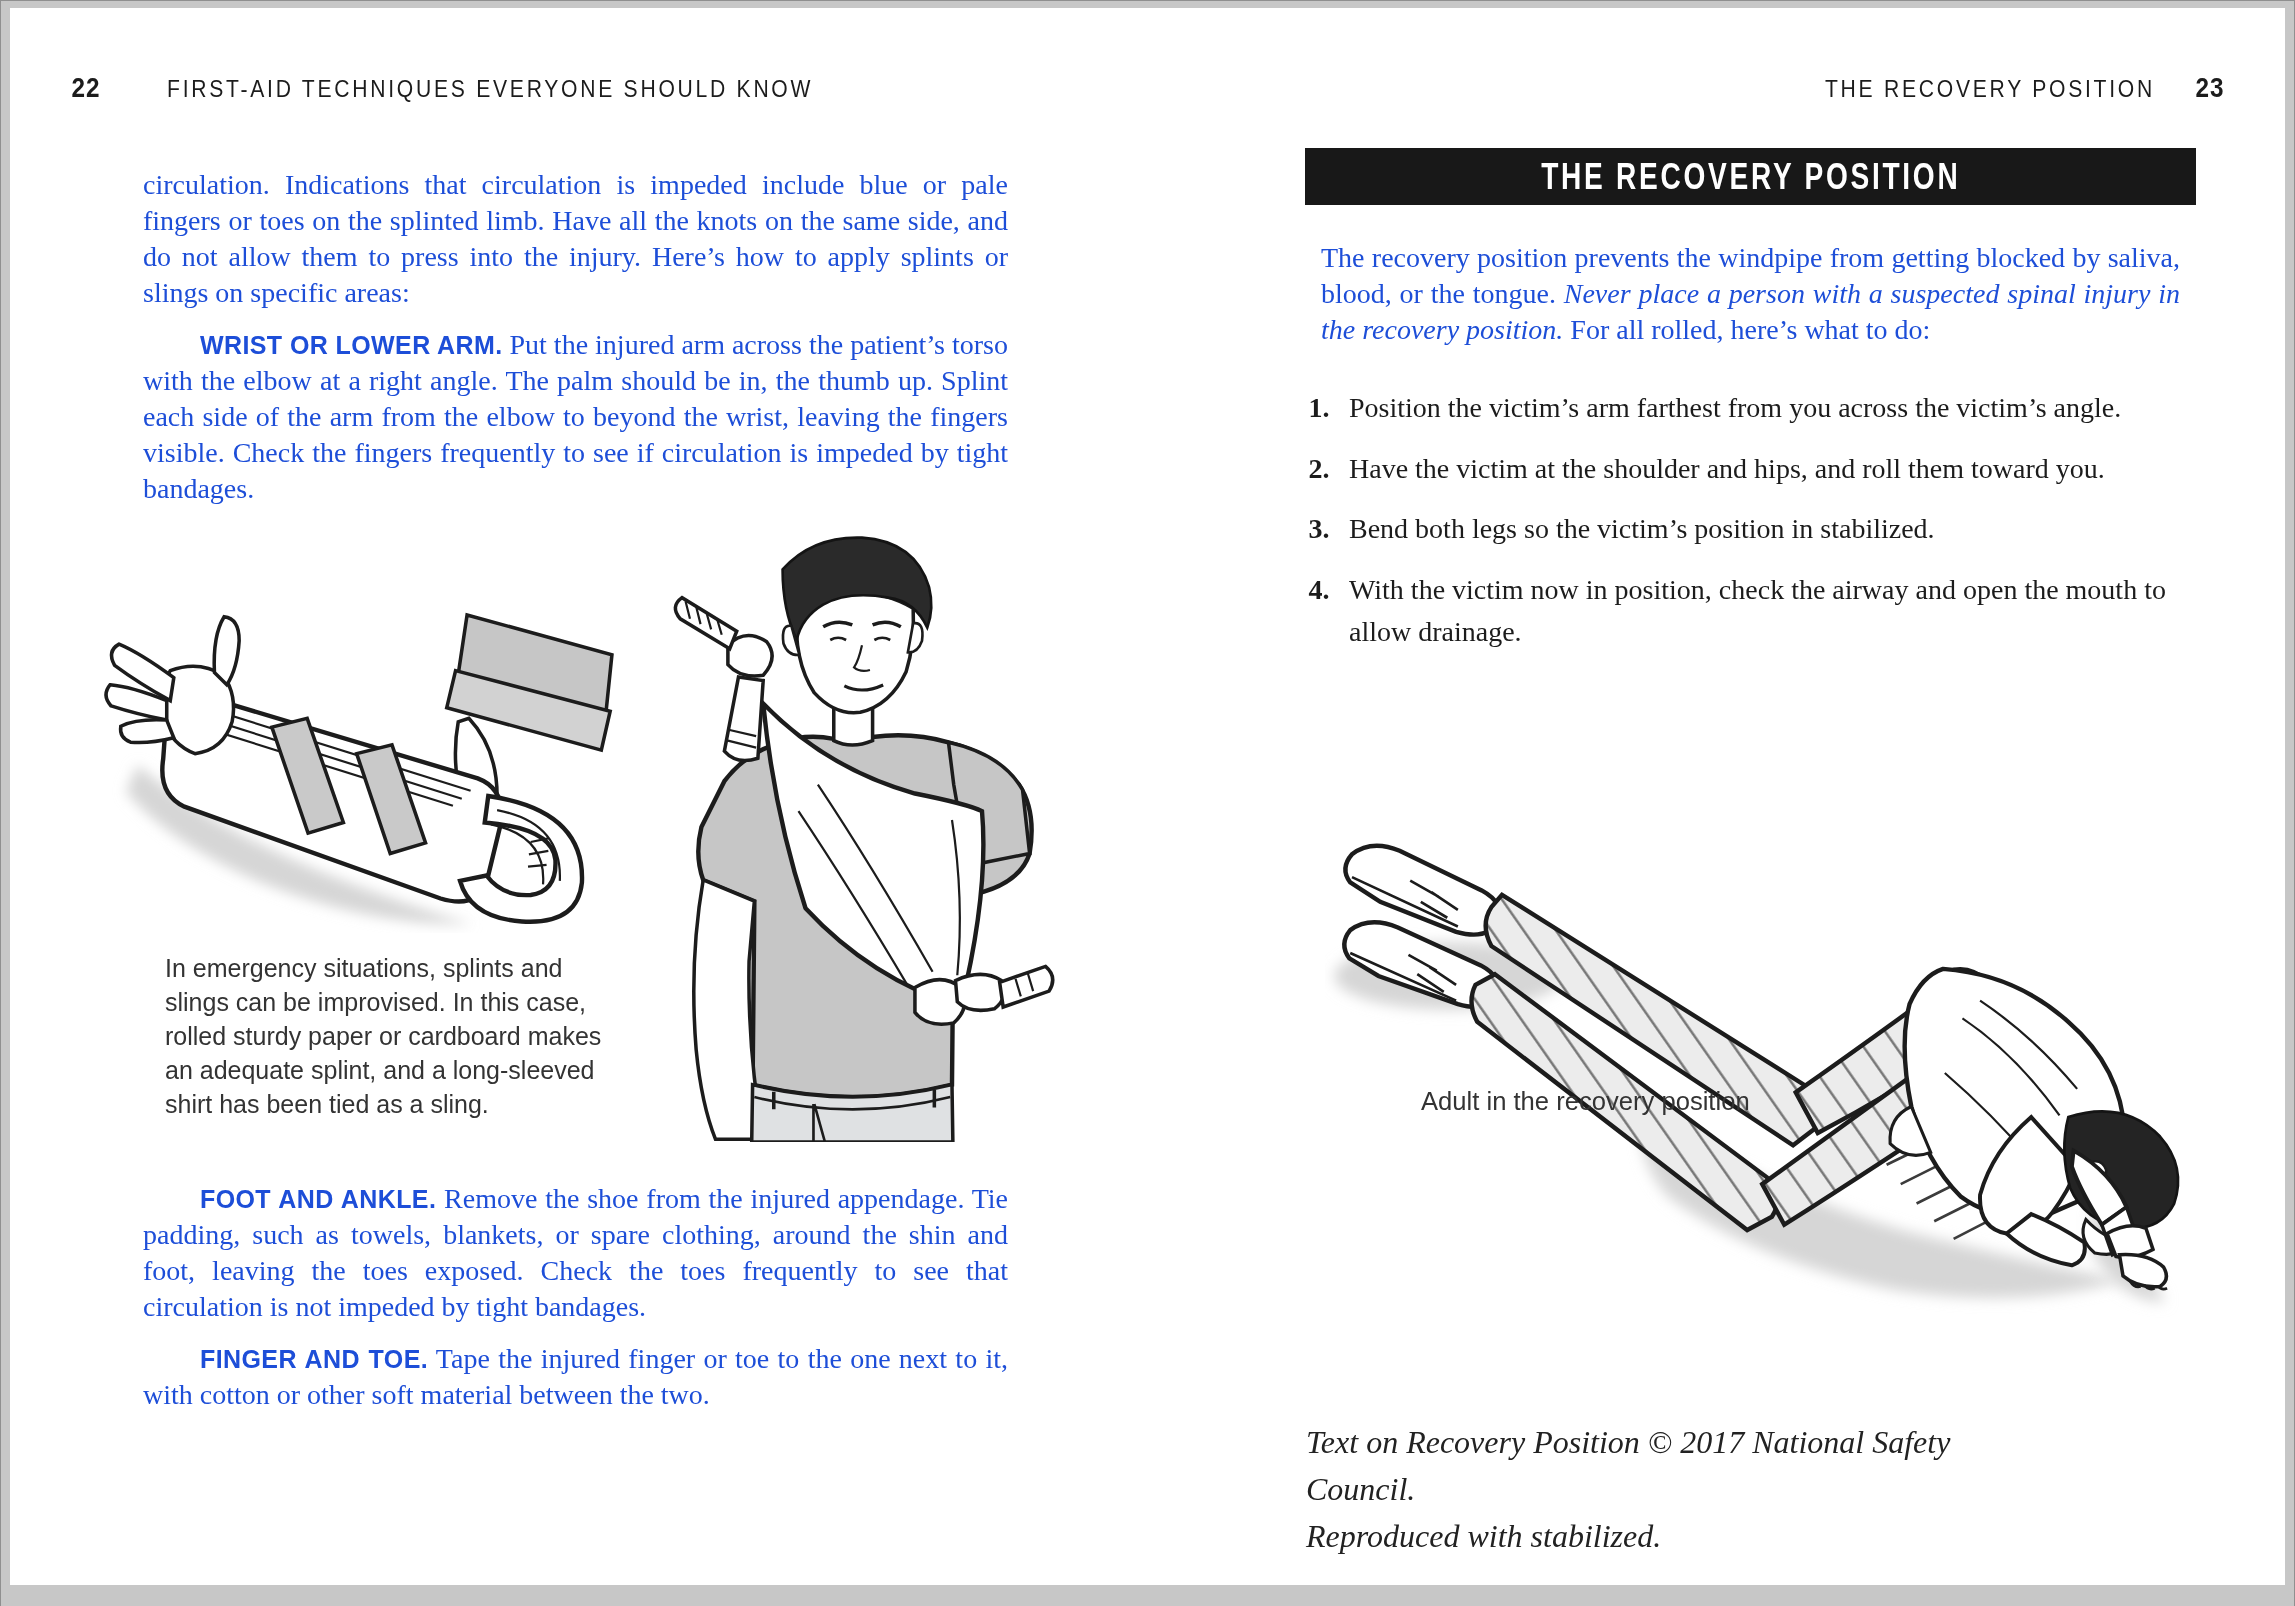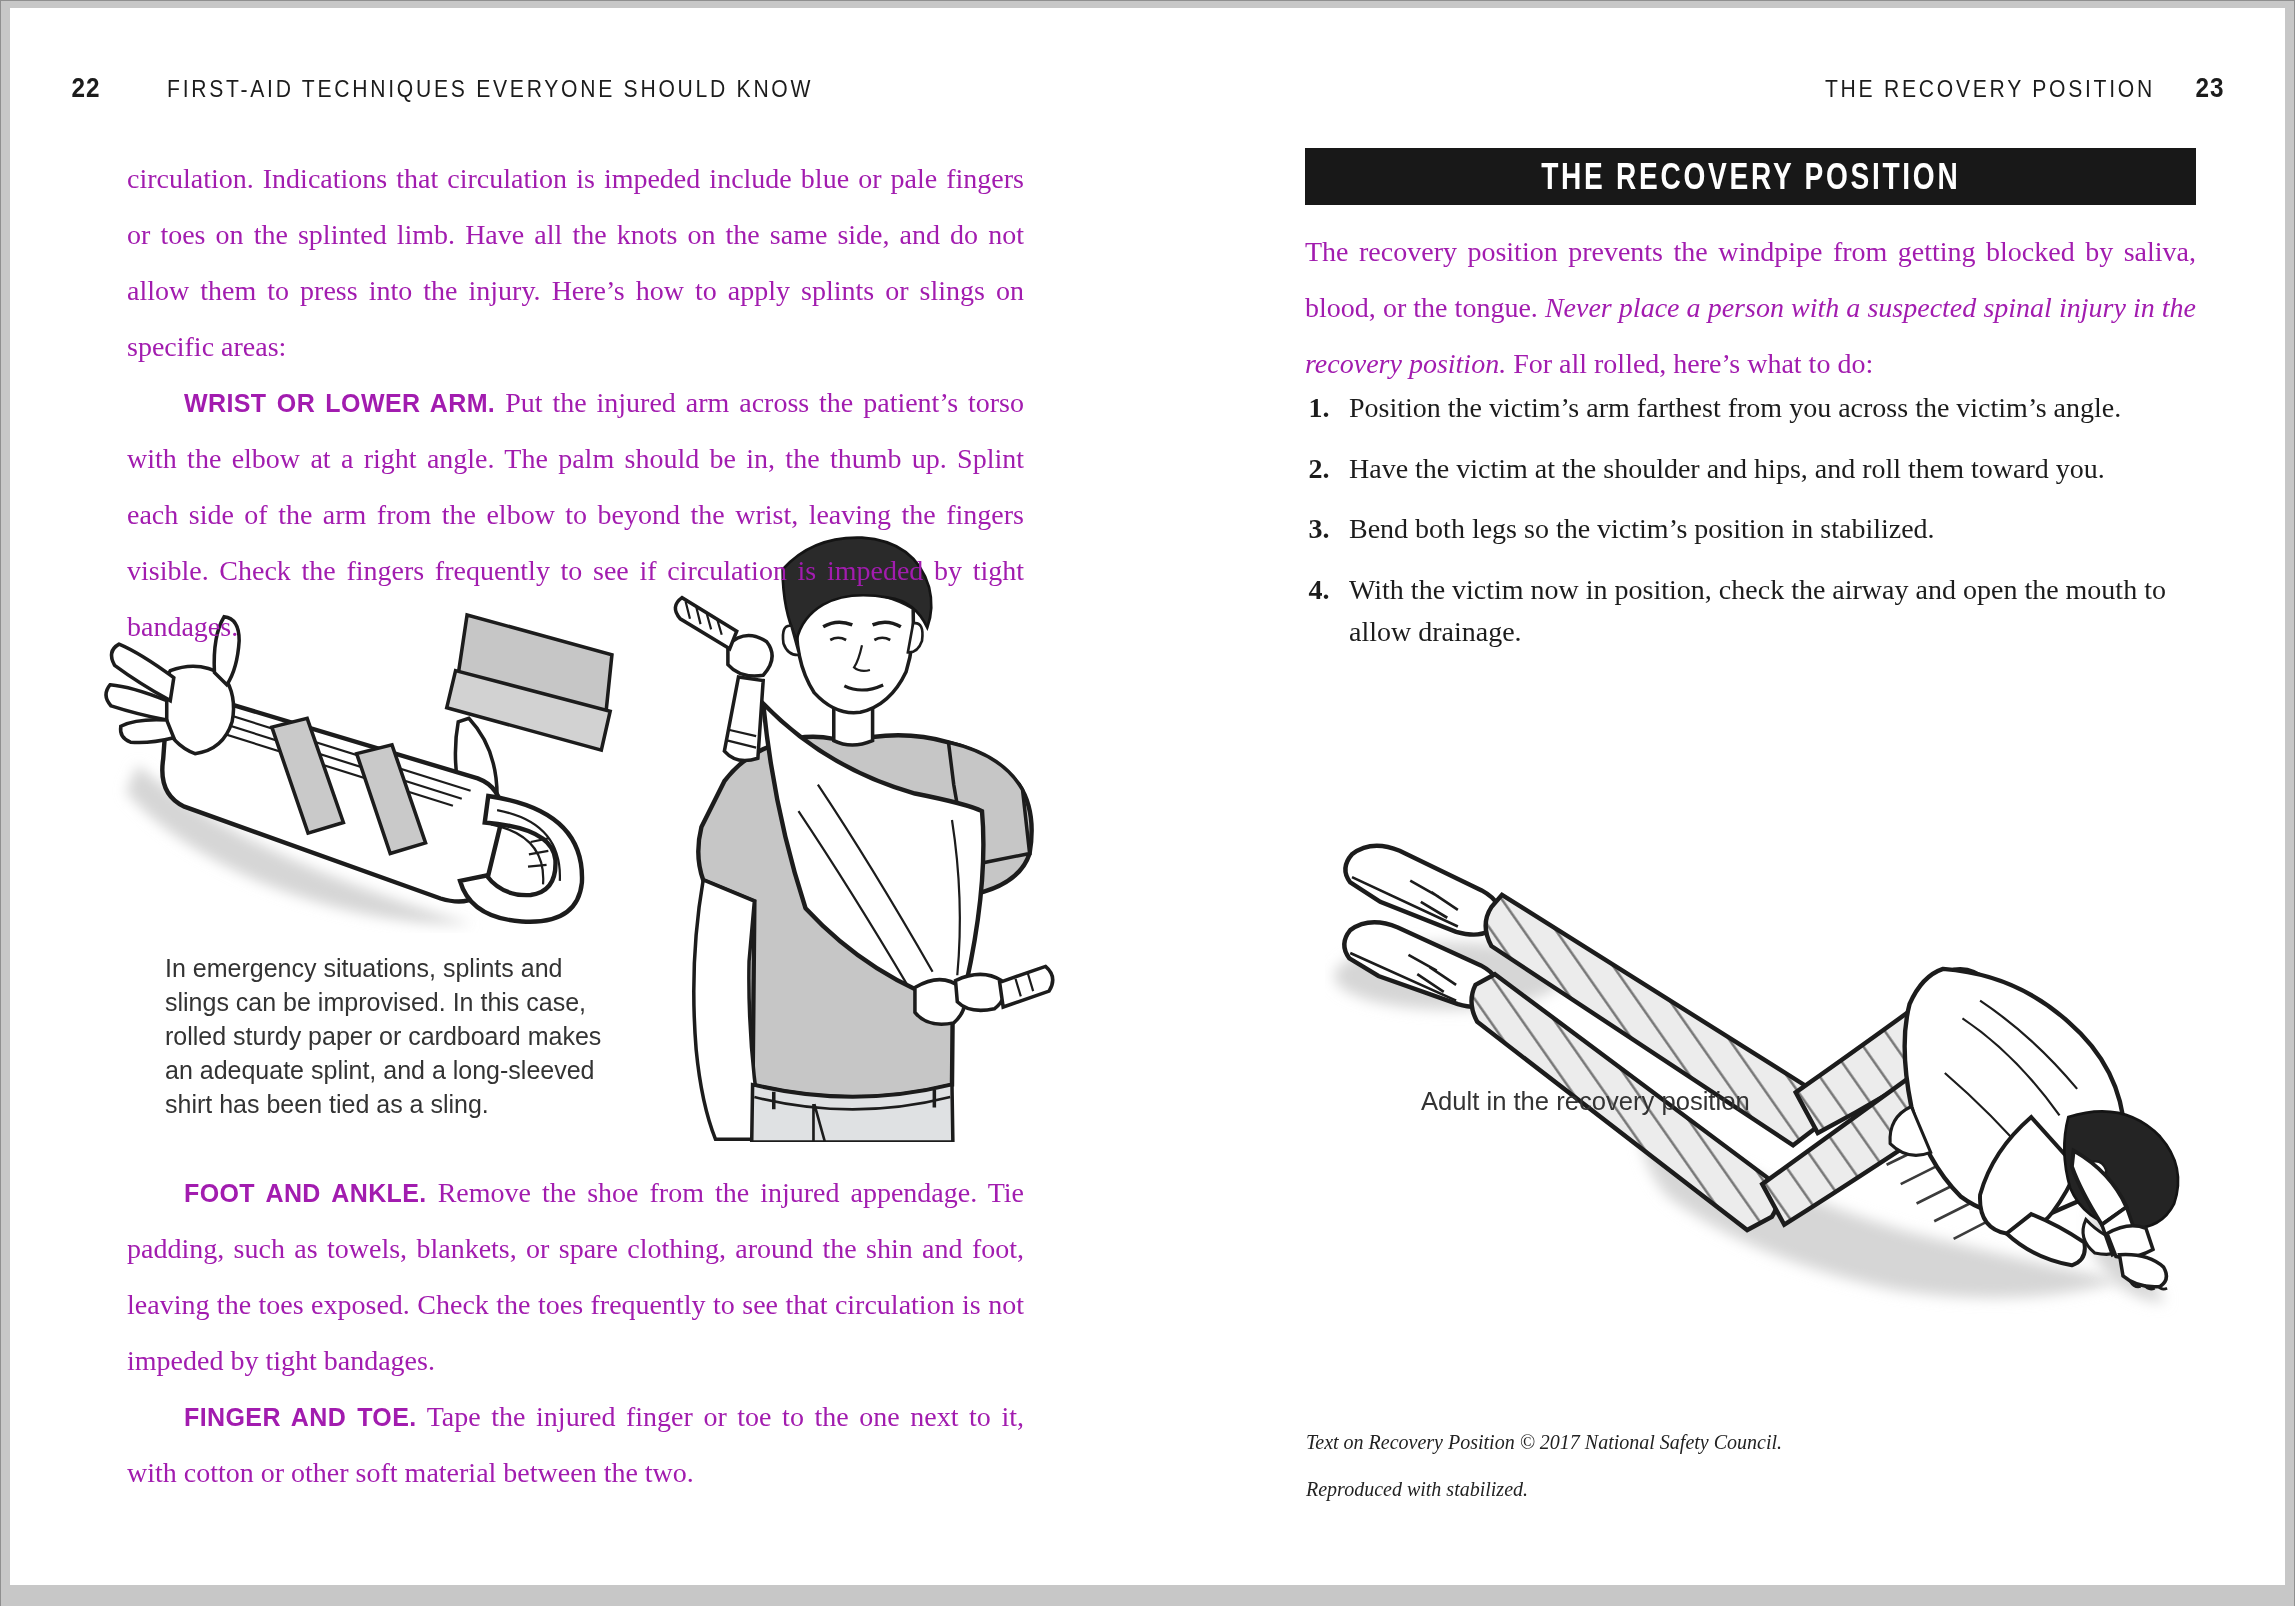--- a/index.html
+++ b/index.html
@@ -10,39 +10,39 @@
   
   .hdr{position:absolute;top:72px;display:flex;align-items:baseline;font-family:"Liberation Sans",sans-serif;color:#1c1c1c;z-index:3;}
   .hdr-left{left:69px;gap:65px;}
   .hdr-right{right:68px;gap:39px;}
   .pagenum{font-size:27px;font-weight:700;letter-spacing:0.9px;display:inline-block;transform:scaleX(.9);}
   .runhead{font-size:24px;letter-spacing:3.1px;display:inline-block;transform:scaleX(.88);transform-origin:left center;white-space:nowrap;}
   .hdr-right .runhead{transform-origin:right center;}
 
   
   .colblock{position:absolute;z-index:3;}
-  p.body{margin:0;font-size:28px;line-height:56px;text-align:justify;color:#a21caf;}
+  p.body{margin:16px;font-size:28px;line-height:36px;text-align:justify;color:#1d4ed8;}
   p.indent{text-indent:57px;}
   .runin{font-family:"Liberation Sans",sans-serif;font-weight:700;font-size:25px;letter-spacing:0.4px;}
   .ital{font-style:italic;}
 
   
   .banner{position:absolute;left:1304px;top:147px;width:891px;height:57px;background:#181818;display:flex;align-items:center;justify-content:center;z-index:3;}
   .banner span{color:#ffffff;font-family:"Liberation Sans",sans-serif;font-weight:700;font-size:36px;letter-spacing:3.5px;display:inline-block;transform:scaleX(.78);white-space:nowrap;}
 
   
   ol.steps{position:absolute;left:1304px;top:386px;width:893px;margin:0;padding:0;list-style:none;z-index:3;}
   ol.steps li{position:relative;padding-left:44px;margin-bottom:18.5px;font-size:28px;line-height:42px;text-align:left;}
   ol.steps .num{position:absolute;left:3.5px;top:0;font-weight:700;}
 
   
   .cap{position:absolute;font-family:"Liberation Sans",sans-serif;color:#333;z-index:4;}
   .cap-left{left:164px;top:950px;width:461px;font-size:25px;line-height:34px;}
   .cap-right{left:1420px;top:1086px;font-size:25.6px;white-space:nowrap;}
-  .credit{position:absolute;left:1305px;top:1418px;width:759px;font-style:italic;font-size:20px;line-height:47px;color:#222;z-index:3;}
+  .credit{position:absolute;left:1305px;top:1418px;width:759px;font-style:italic;font-size:32px;line-height:47px;color:#222;z-index:3;}
   .credit div{display:block;}
 
   figure{margin:0;position:absolute;z-index:2;}
   .fig-splint{left:88px;top:530px;width:530px;height:402px;}
   .fig-sling{left:649px;top:519px;width:424px;height:622px;}
   .fig-recovery{left:1324px;top:825px;width:870px;height:494px;}
   svg{display:block;width:100%;height:100%;}
 </style>
 </head>
 <body>

